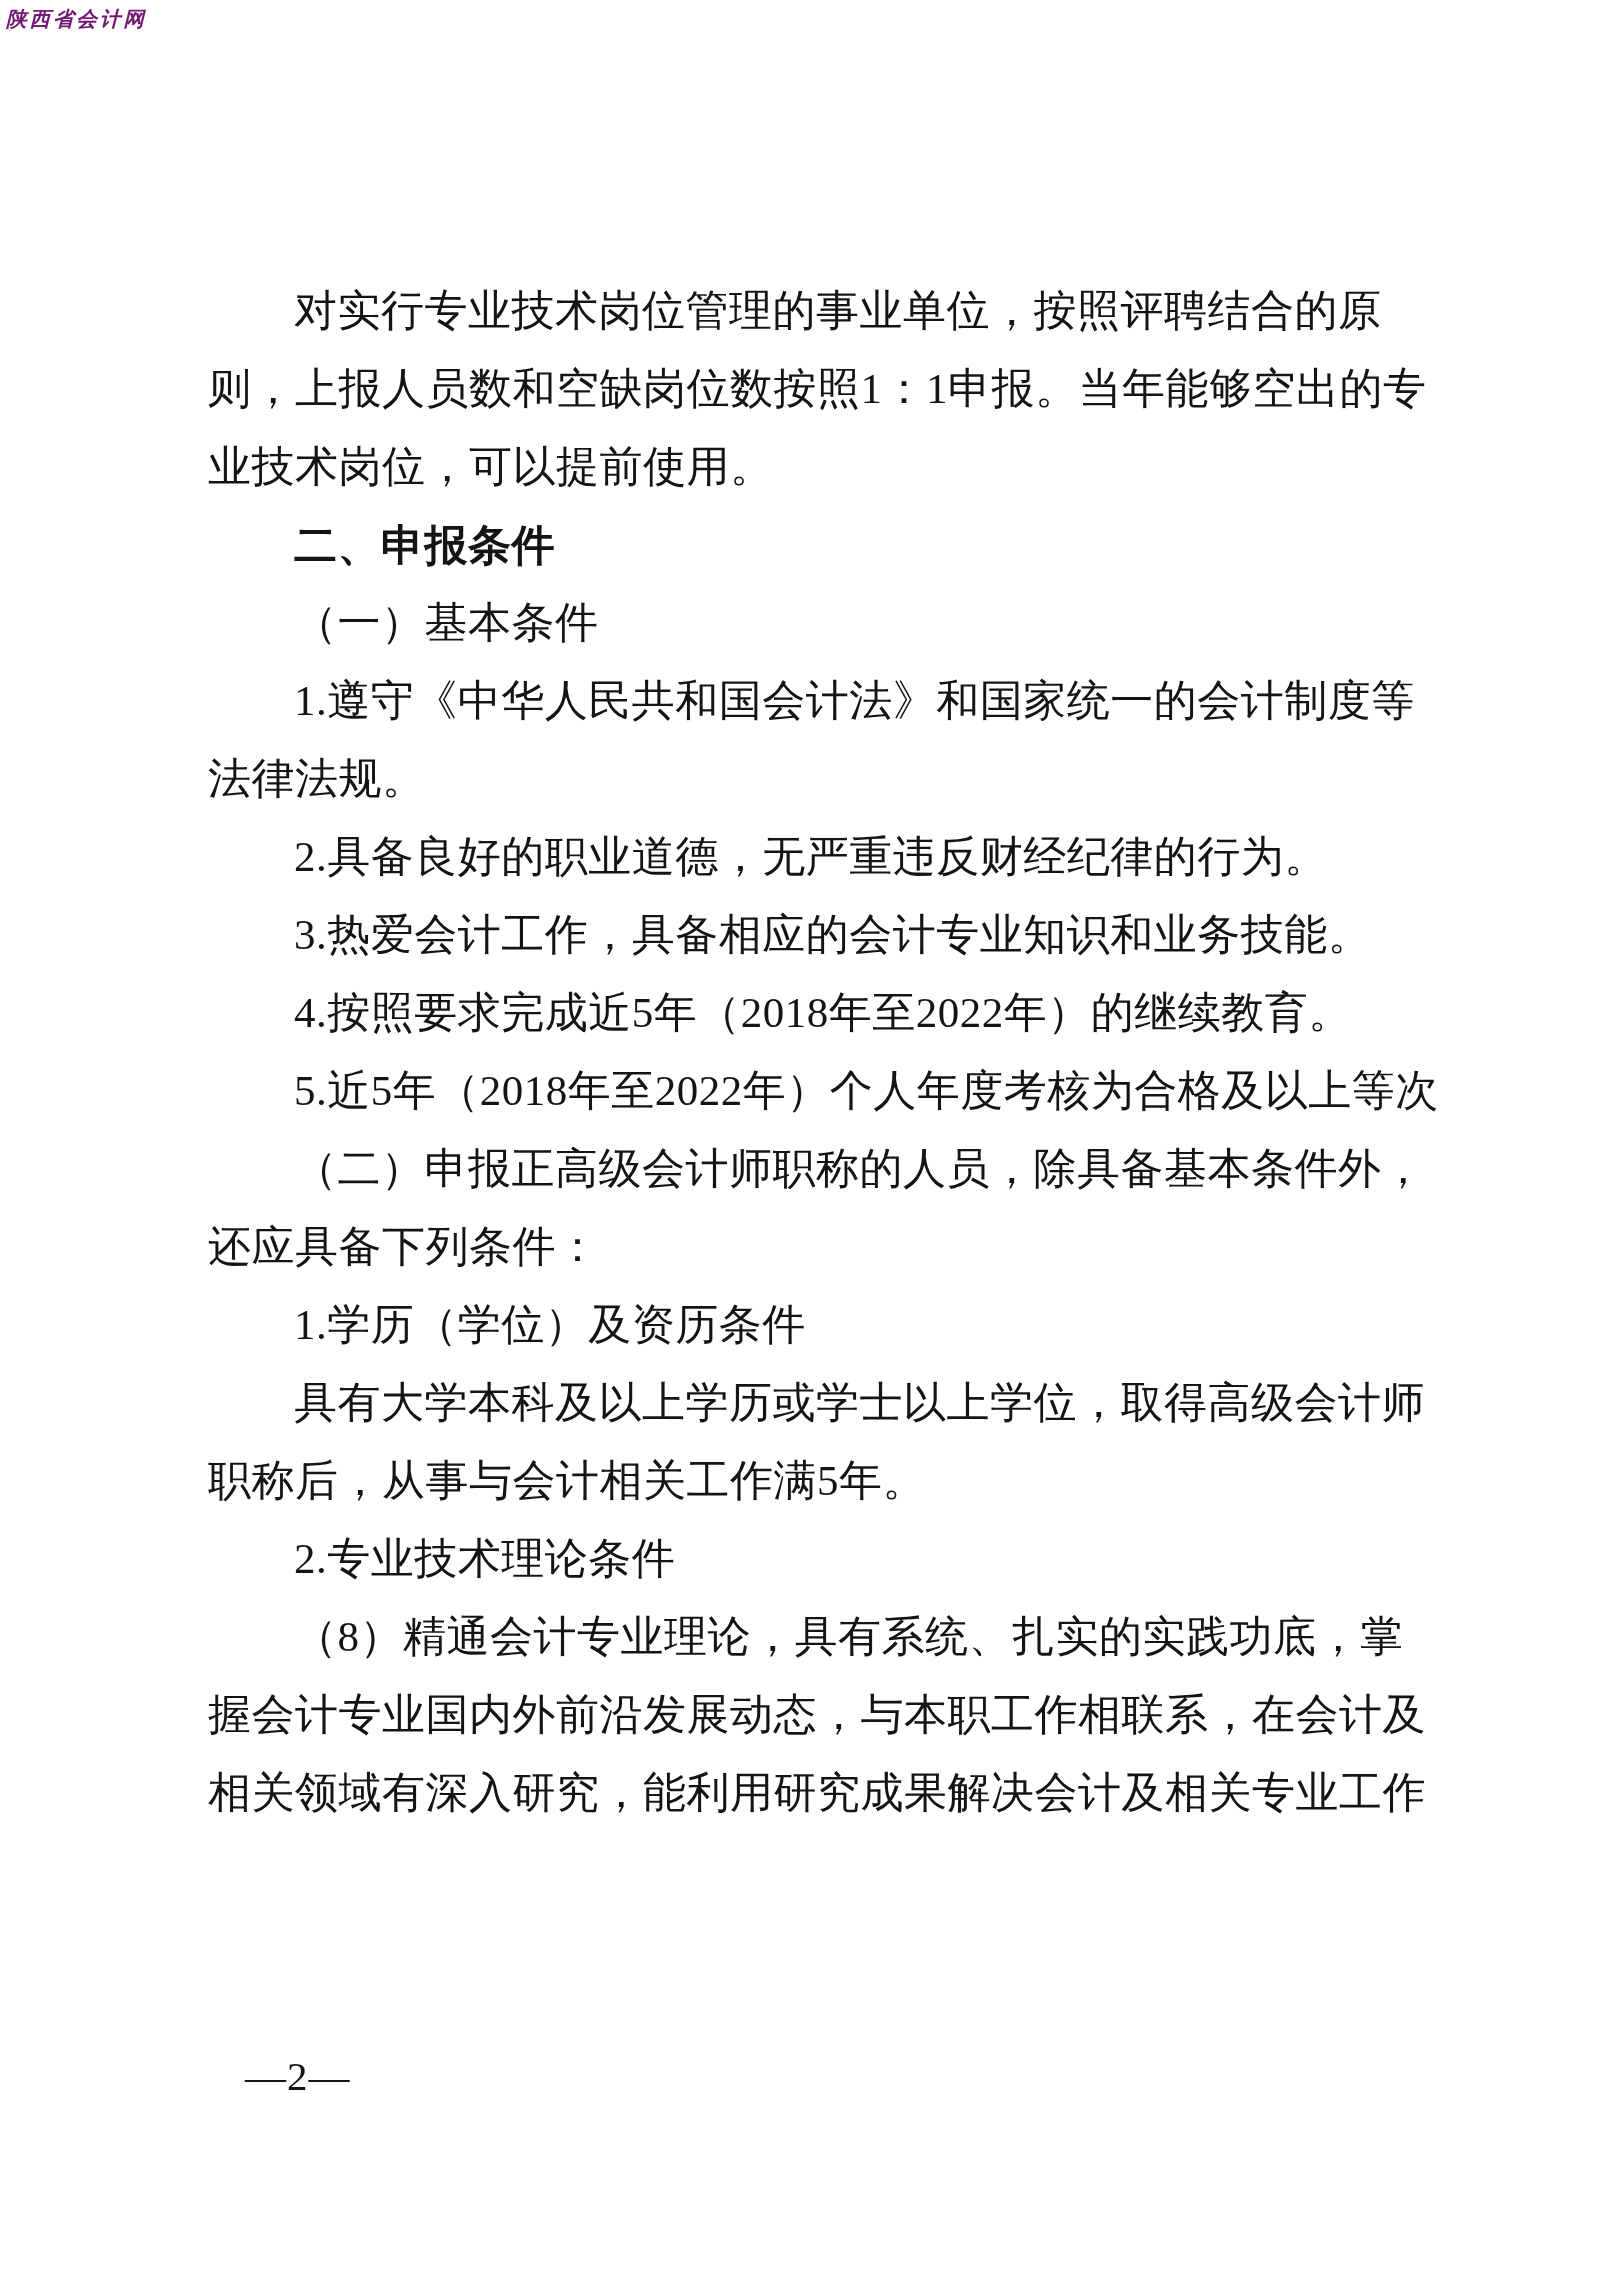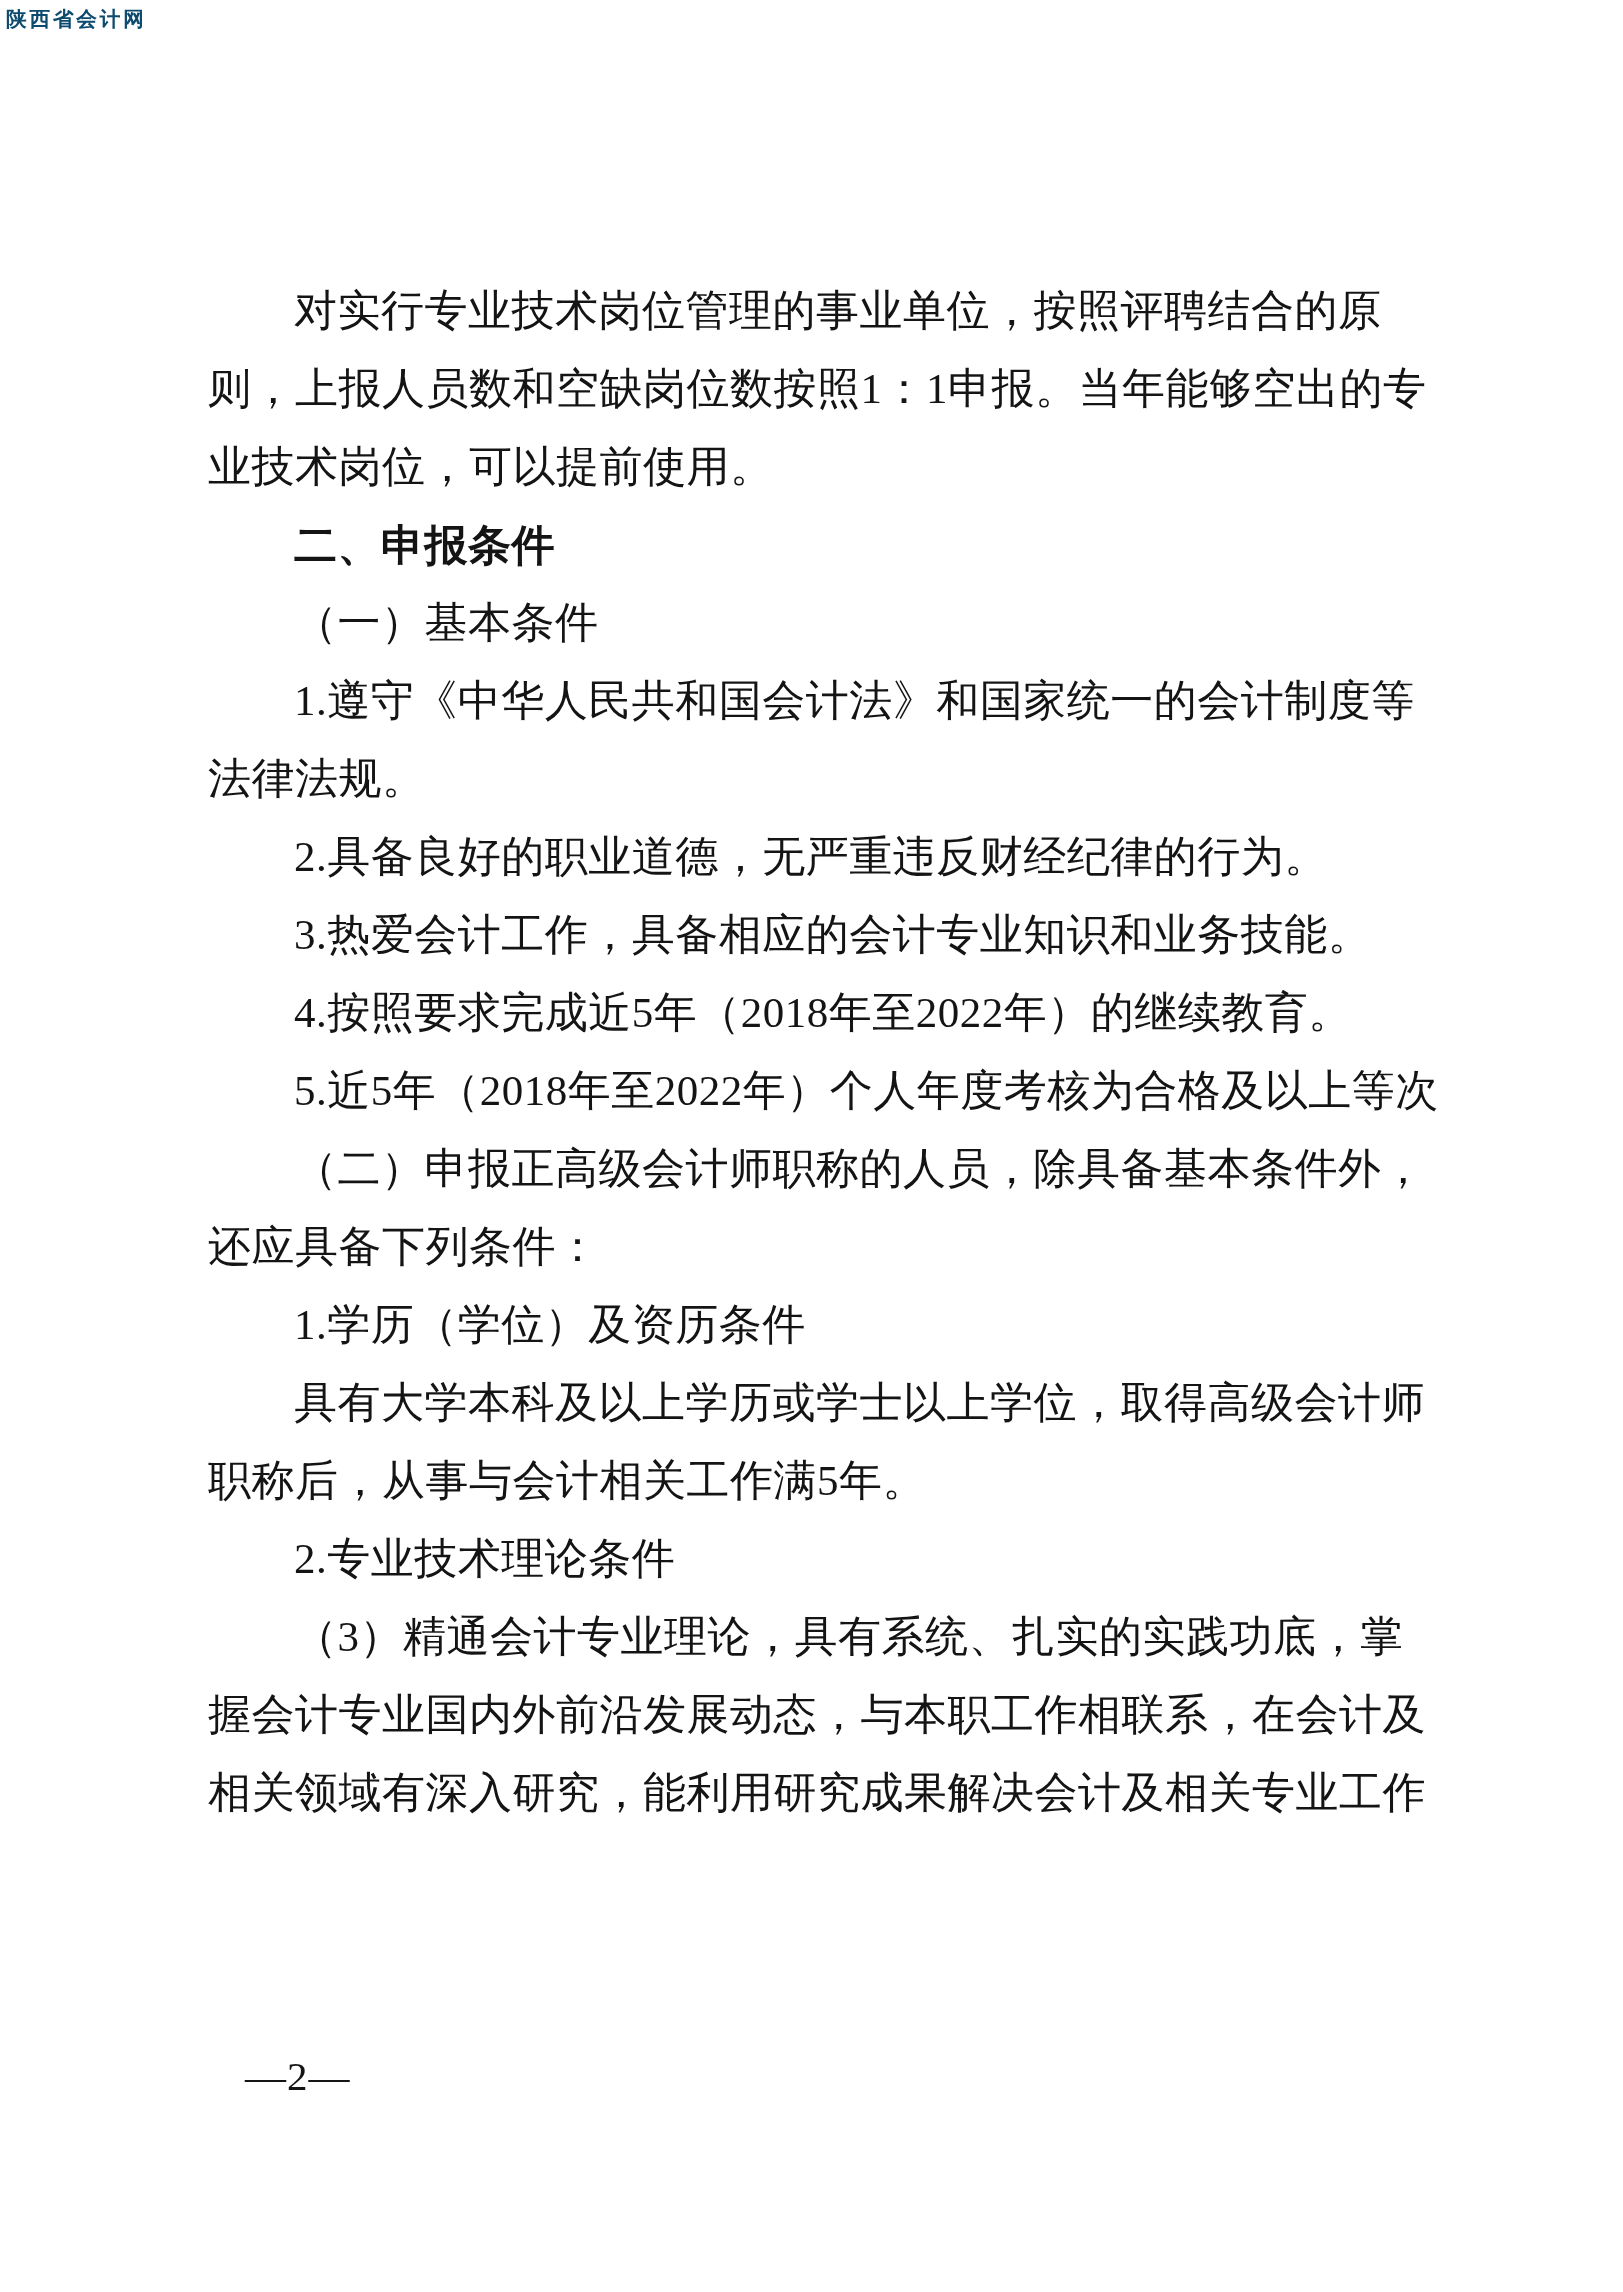--- a/index.html
+++ b/index.html
@@ -6,23 +6,23 @@
   body{
     width:1623px;height:2293px;
     background:#ffffff;
     position:relative;
     font-family:"Liberation Serif", serif;
     overflow:hidden;
   }
   .watermark{
     position:absolute;left:5.9px;top:4.9px;
     font-family:"Liberation Sans", sans-serif;
-    font-weight:bold;
+    font-style:italic;font-weight:bold;
     font-size:20.6px;letter-spacing:2.9px;
-    color:#0c4a6e;
+    color:#701a75;
   }
   .content{
     position:absolute;left:208px;top:272px;width:1208px;
   }
   .line{
     height:78px;line-height:78px;
     font-size:43px;color:#141414;
     white-space:nowrap;
     letter-spacing:0.5px;
   }
@@ -58,21 +58,21 @@
       <div class="line indent">2.具备良好的职业道德，无严重违反财经纪律的行为。</div>
       <div class="line indent">3.热爱会计工作，具备相应的会计专业知识和业务技能。</div>
       <div class="line indent">4.按照要求完成近5年（2018年至2022年）的继续教育。</div>
       <div class="line indent">5.近5年（2018年至2022年）个人年度考核为合格及以上等次</div>
       <div class="line indent h2">（二）申报正高级会计师职称的人员，除具备基本条件外，</div>
       <div class="line h2">还应具备下列条件：</div>
       <div class="line indent">1.学历（学位）及资历条件</div>
       <div class="line indent">具有大学本科及以上学历或学士以上学位，取得高级会计师</div>
       <div class="line">职称后，从事与会计相关工作满5年。</div>
       <div class="line indent">2.专业技术理论条件</div>
-      <div class="line indent">（3）精通会计专业理论，具有系统、扎实的实践功底，掌</div>
+      <div class="line indent">（8）精通会计专业理论，具有系统、扎实的实践功底，掌</div>
       <div class="line">握会计专业国内外前沿发展动态，与本职工作相联系，在会计及</div>
       <div class="line">相关领域有深入研究，能利用研究成果解决会计及相关专业工作</div>
     </div>
 
   <div class="page-number">—2—</div>
 
 </div>
 
 
 </body></html>

